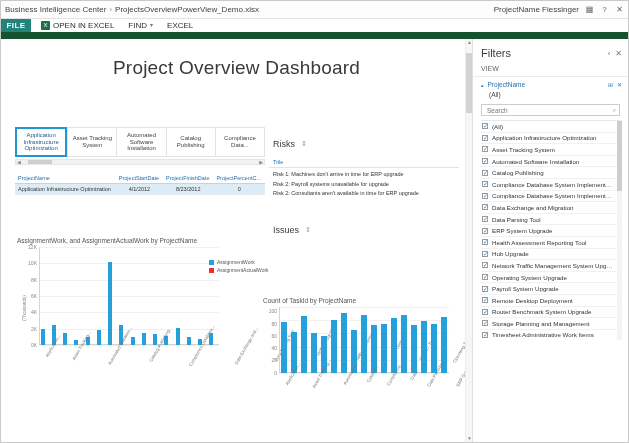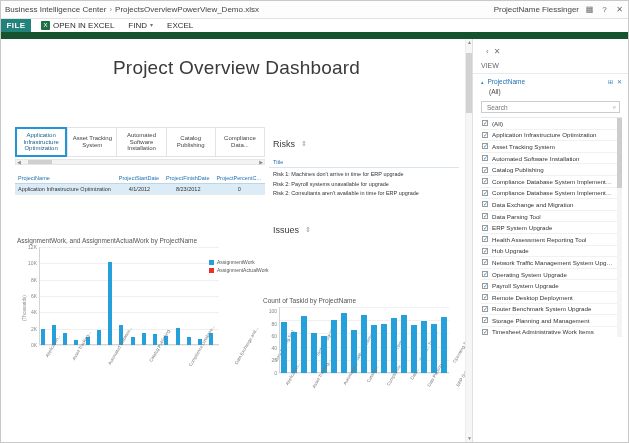--- a/index.html
+++ b/index.html
@@ -589,20 +589,21 @@
 
       <div class="canvas-scroll">
         <div class="a-up">▲</div>
         <div class="thumb"></div>
         <div class="a-dn">▼</div>
       </div>
     </div>
 
     <div class="filters">
       <div class="filters-head">
+        <span class="filters-title">Filters</span>
         <span class="filters-ctrl">‹</span>
         <span class="filters-ctrl">✕</span>
       </div>
       <div class="filters-view">VIEW</div>
 
       <div class="field-header">
         <span class="caret">▴</span>
         <span>ProjectName</span>
         <span class="tools">
           <span>⊞</span>

